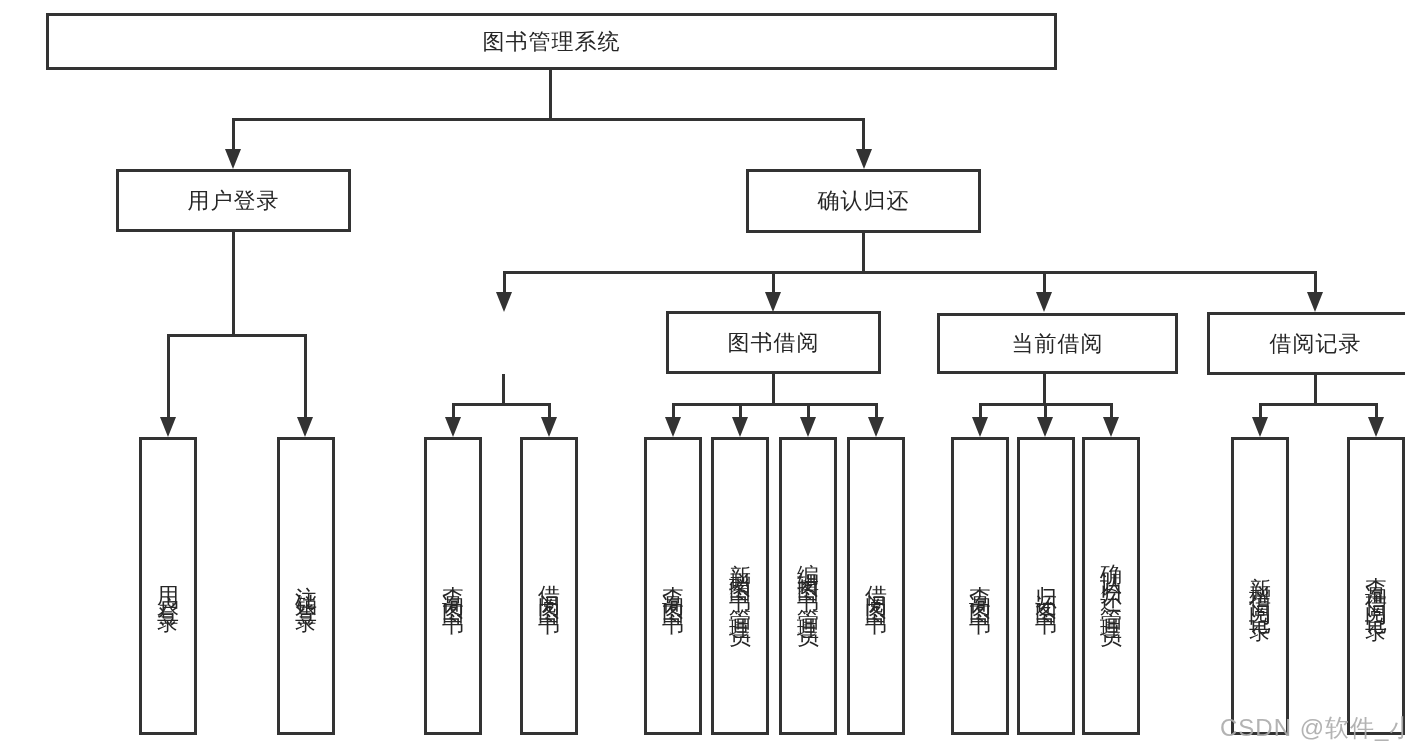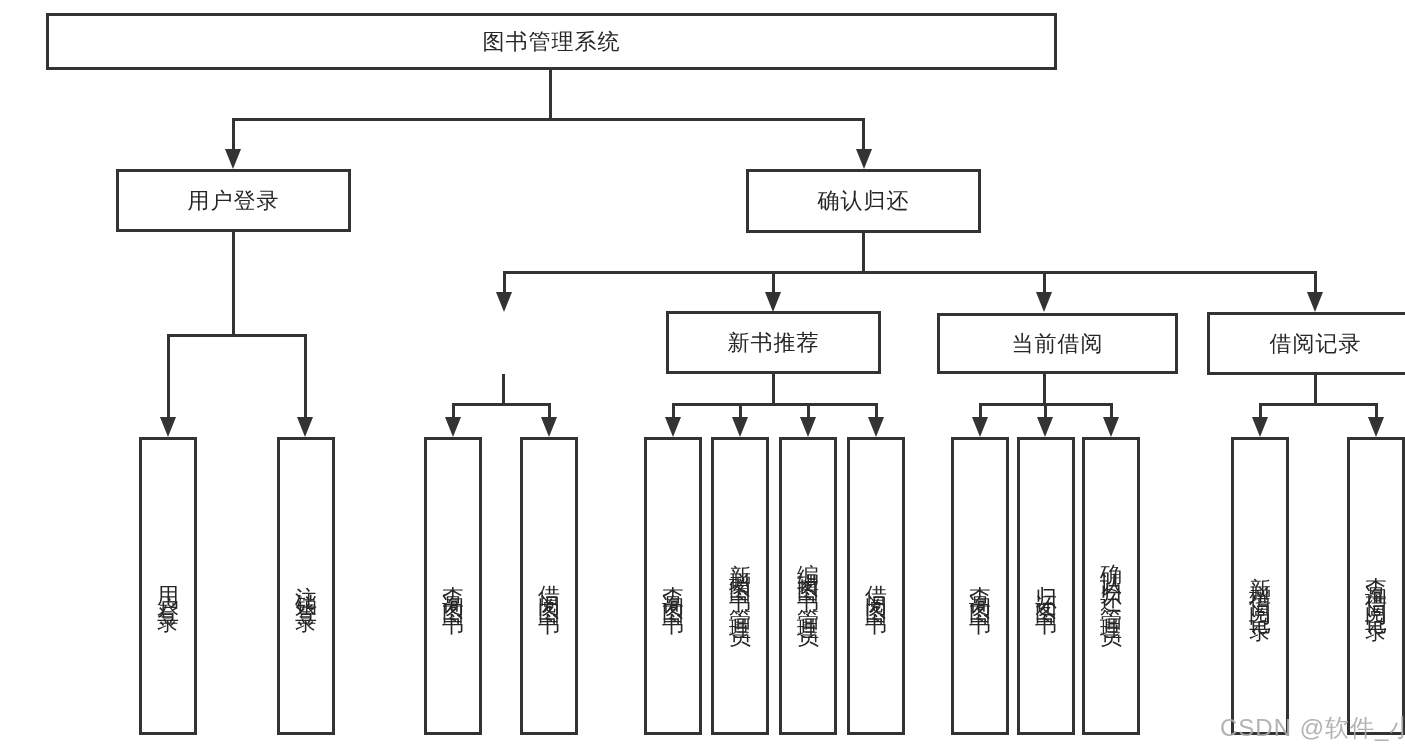--- a/index.html
+++ b/index.html
@@ -69,21 +69,21 @@
   <div class="vline" style="left:469px; top:271px; height:24px;"></div>
   <div class="arrow" style="left:462px; top:292px;"></div>
   <div class="vline" style="left:738px; top:271px; height:24px;"></div>
   <div class="arrow" style="left:731px; top:292px;"></div>
   <div class="vline" style="left:1009px; top:271px; height:24px;"></div>
   <div class="arrow" style="left:1002px; top:292px;"></div>
   <div class="vline" style="left:1280px; top:271px; height:24px;"></div>
   <div class="arrow" style="left:1273px; top:292px;"></div>
 
   <div class="box" style="left:632px; top:311px; width:215px; height:63px;">
-    <span>新书推荐</span>
+    <span>图书借阅</span>
   </div>
   <div class="box" style="left:903px; top:313px; width:241px; height:61px;">
     <span>当前借阅</span>
   </div>
   <div class="box" style="left:1173px; top:312px; width:217px; height:63px;">
     <span>借阅记录</span>
   </div>
 
   <div class="vline" style="left:468px; top:374px; height:32px;"></div>
   <div class="hline" style="left:418px; top:403px; width:99px;"></div>

